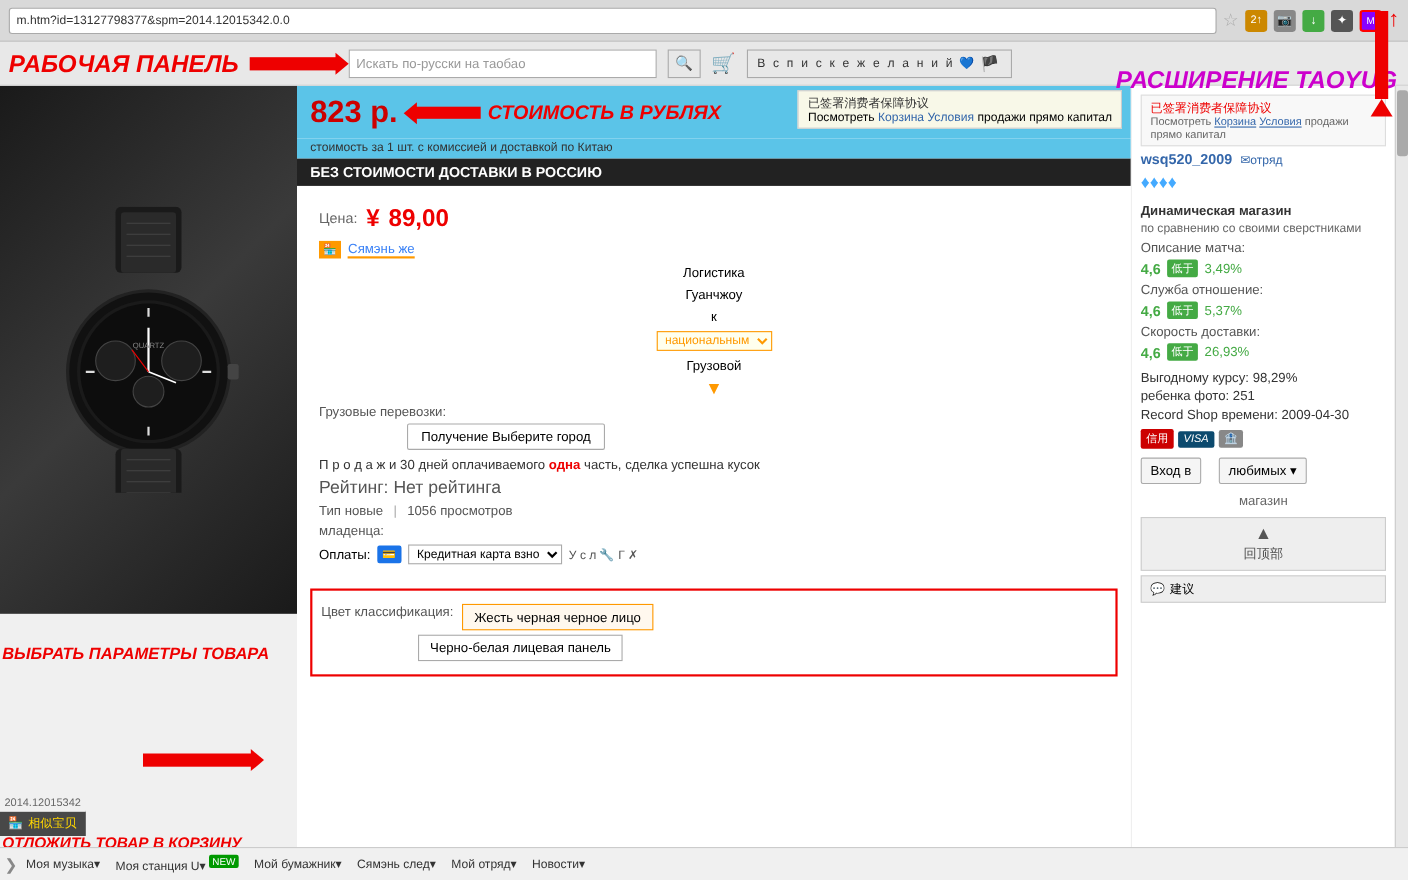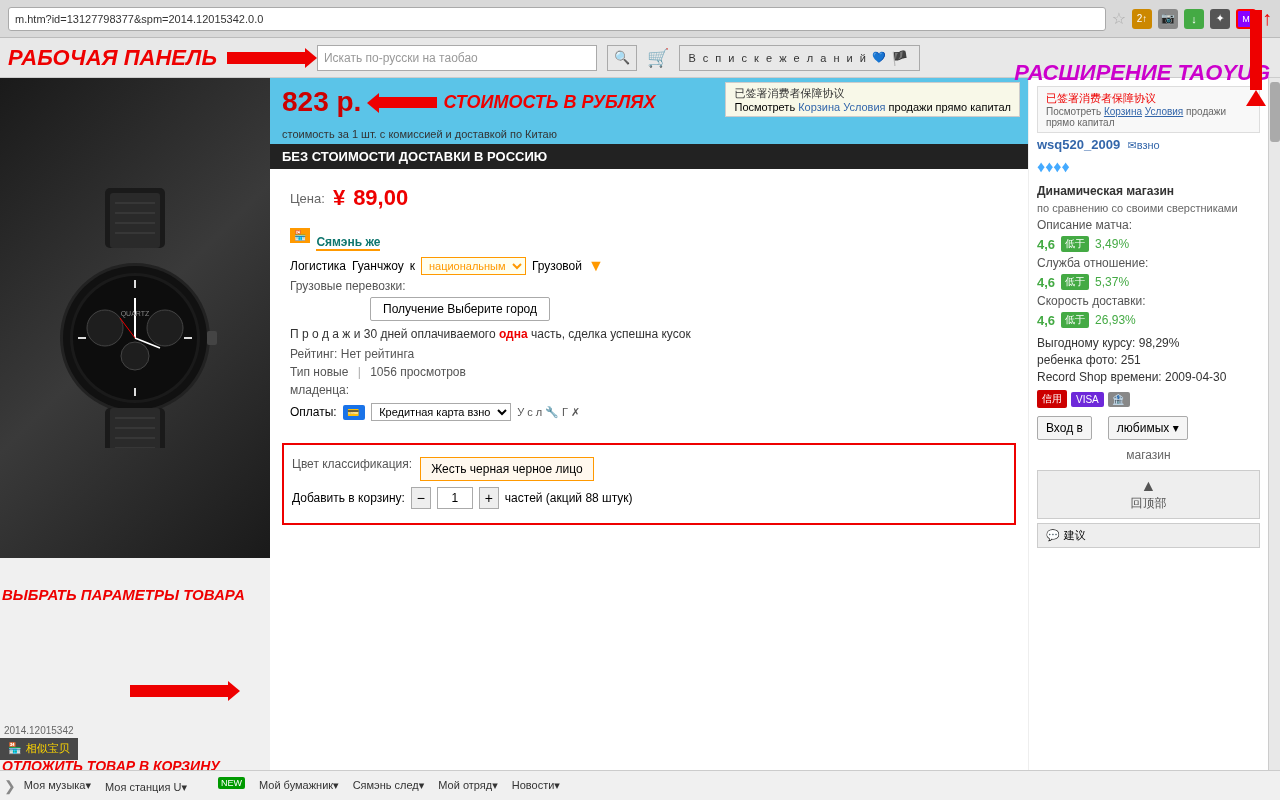--- a/index.html
+++ b/index.html
@@ -177,20 +177,21 @@
       font-size: 12px;
       color: #333;
     }
 
     .logistics-row {
       display: flex;
       align-items: center;
       gap: 6px;
       margin: 4px 0;
       font-size: 12px;
+      flex-direction: column;
     }
 
     .delivery-section {
       margin: 4px 0;
       font-size: 12px;
       color: #555;
     }
 
     .city-btn {
       background: white;
@@ -203,21 +204,21 @@
 
     .sale-row {
       margin: 6px 0;
       font-size: 12px;
       color: #333;
     }
     .sale-row .highlight { color: #e00; font-weight: bold; }
 
     .rating-row {
       margin: 4px 0;
-      font-size: 12px;
+      font-size: 16px;
       color: #555;
     }
     .type-row {
       margin: 4px 0;
       font-size: 12px;
       color: #555;
     }
 
     .mladentsa {
       margin: 4px 0;
@@ -336,21 +337,20 @@
       color: #888;
       font-size: 14px;
     }
     .new-badge {
       background: #090;
       color: white;
       font-size: 9px;
       padding: 1px 3px;
       border-radius: 2px;
       vertical-align: super;
-      margin-left: 28px;
     }
 
     
     .right-sidebar {
       width: 240px;
       background: white;
       border-left: 1px solid #eee;
       flex-shrink: 0;
       overflow-y: auto;
       padding: 8px;
@@ -648,21 +648,21 @@
       <div class="product-details">
 
         <div class="price-line">
           <span class="price-label-sm">Цена:</span>
           <span style="color:#e00;font-size:22px;font-weight:bold;">¥</span>
           <span class="price-yen">89,00</span>
         </div>
 
         <div class="section-row">
           <span style="background:#f90;color:white;padding:2px 4px;font-size:10px;">🏪</span>
-          <span style="color:#0f766e;font-weight:bold;border-bottom:2px solid #f90;margin-top:16px;">Сямэнь же</span>
+          <span style="color:#3b82f6;font-weight:normal;border-bottom:2px solid #f90;">Сямэнь же</span>
         </div>
 
         <div class="logistics-row">
           <span>Логистика</span>
           <span>Гуанчжоу</span>
           <span>к</span>
           <select style="border:1px solid #f90;background:#ffe;color:#f90;font-size:11px;padding:1px 3px;">
             <option>национальным</option>
           </select>
           <span>Грузовой</span>
@@ -708,45 +708,41 @@
           <span style="font-size:11px;color:#555;">У с л <span style="color:#c00;">🔧</span> Г ✗</span>
         </div>
       </div>
 
       
       <div class="options-box">
         <div class="option-row">
           <div class="option-label">Цвет классификация:</div>
           <button class="option-btn selected">Жесть черная черное лицо</button>
         </div>
-        <div class="qty-row">
-          <span>Добавить в корзину:</span>
-          <button class="qty-btn">−</button>
-          <input class="qty-input" type="text" value="1" style="">
-          <button class="qty-btn">+</button>
-          <span>частей (акций 88 штук)</span>
+        <div class="option-row" style="margin-left:88px;">
+          <button class="option-btn">Черно-белая лицевая панель</button>
         </div>
       </div>
 
       
 
     </div>
 
     <div class="right-sidebar">
       <div class="cn-guarantee">
         <div style="color:#e00;font-size:11px;">已签署消费者保障协议</div>
         <div style="font-size:10px;color:#666;">
           Посмотреть <span class="cn-link">Корзина</span> 
           <span class="cn-link">Условия</span> продажи прямо капитал
         </div>
       </div>
 
       <div style="margin-bottom:6px;">
         <span class="seller-name">wsq520_2009</span>
-        <span style="color:#36a;font-size:11px;margin-left:4px;">✉взно</span>
+        <span style="color:#36a;font-size:11px;margin-left:4px;">✉отряд</span>
       </div>
       <div class="diamond-row">
         <span>♦♦♦♦</span>
       </div>
 
       <div class="rating-section">
         <div class="rating-title">Динамическая магазин</div>
         <div class="rating-sub">по сравнению со своими сверстниками</div>
 
         <div class="rating-item">
@@ -784,21 +780,21 @@
         <span>ребенка фото: 251</span>
       </div>
       <div class="info-row">
         <span>Record Shop времени: 2009-04-30</span>
       </div>
 
       <div class="payment-logos">
         <div style="background:#c00;color:white;padding:2px 5px;font-size:10px;border-radius:2px;display:flex;align-items:center;gap:2px;">
           <span>信用</span>
         </div>
-        <div style="background:#6d28d9;color:white;padding:2px 5px;font-size:10px;border-radius:2px;">VISA</div>
+        <div style="background:#0c4a6e;color:white;padding:2px 5px;font-size:10px;border-radius:2px;font-style:italic;">VISA</div>
         <div style="background:#888;color:white;padding:2px 5px;font-size:10px;border-radius:2px;">🏦</div>
       </div>
 
       <div class="action-buttons">
         <button class="action-btn">Вход в</button>
         <button class="action-btn">
           <span>любимых</span>
           <span>▾</span>
         </button>
       </div>

